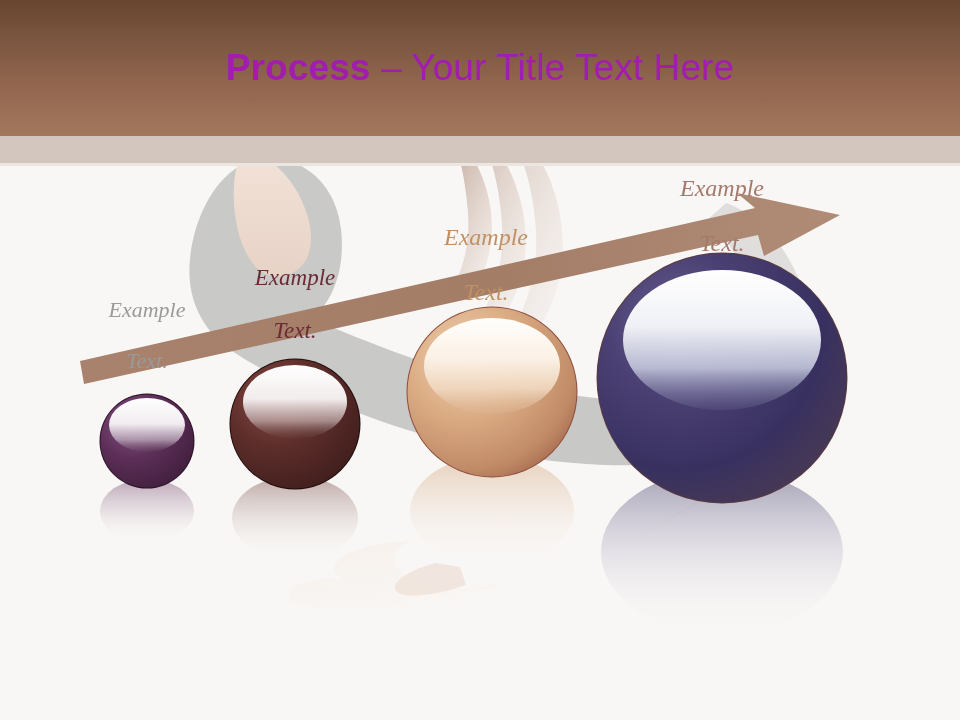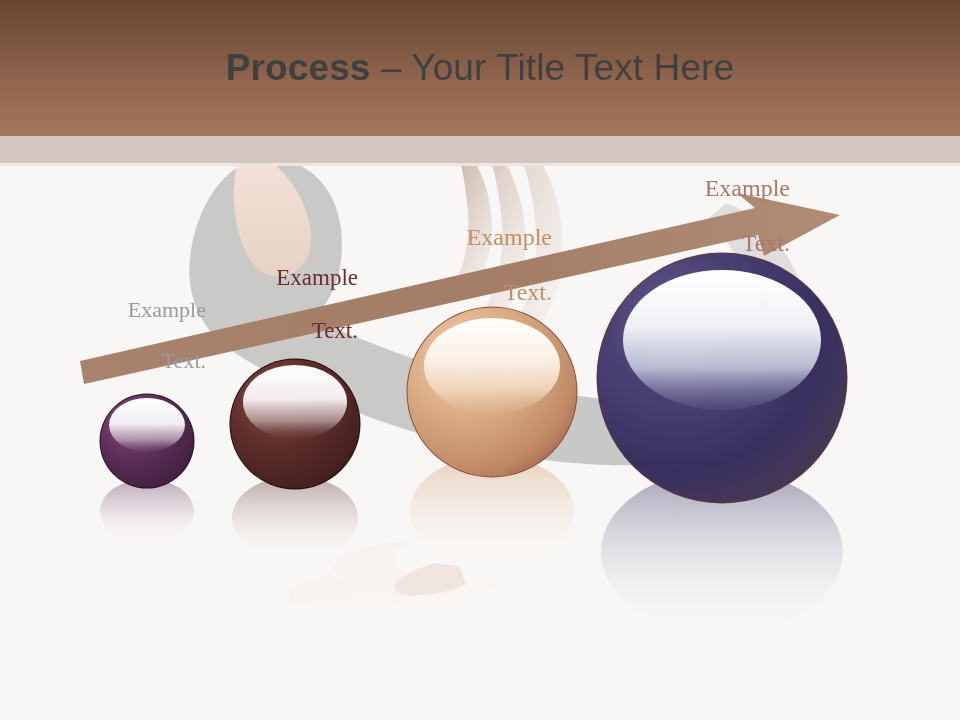--- a/index.html
+++ b/index.html
@@ -34,21 +34,21 @@
   #banner-stripe-edge {
     position:absolute; left:0; top:163px;
     width:960px; height:3px;
     background:#EDE5E0;
     z-index:40;
   }
   #slide-title {
     position:absolute; left:0; top:46px;
     width:960px;
     text-align:center;
-    color:#404040;
+    color:#a21caf;
     font-size:37px;
     line-height:44px;
     letter-spacing:.1px;
     white-space:nowrap;
     z-index:41;
   }
   #slide-title .t-strong { font-weight:bold; }
   #slide-title .t-dash   { font-weight:normal; }
   #slide-title .t-rest   { font-weight:normal; }
 
@@ -72,21 +72,22 @@
 
   
   .sphere-group { position:absolute; z-index:30; }
   .sphere-group svg { display:block; overflow:visible; }
 
   
   .step-label {
     position:absolute;
     z-index:35;
     font-family:"Liberation Serif", serif;
-    text-align:right;
+    font-style:italic;
+    text-align:center;
     line-height:1.16;
     white-space:pre-line;
   }
 </style>
 </head>
 <body>
 
 <div id="slide">
 
   <div id="photo-layer">

